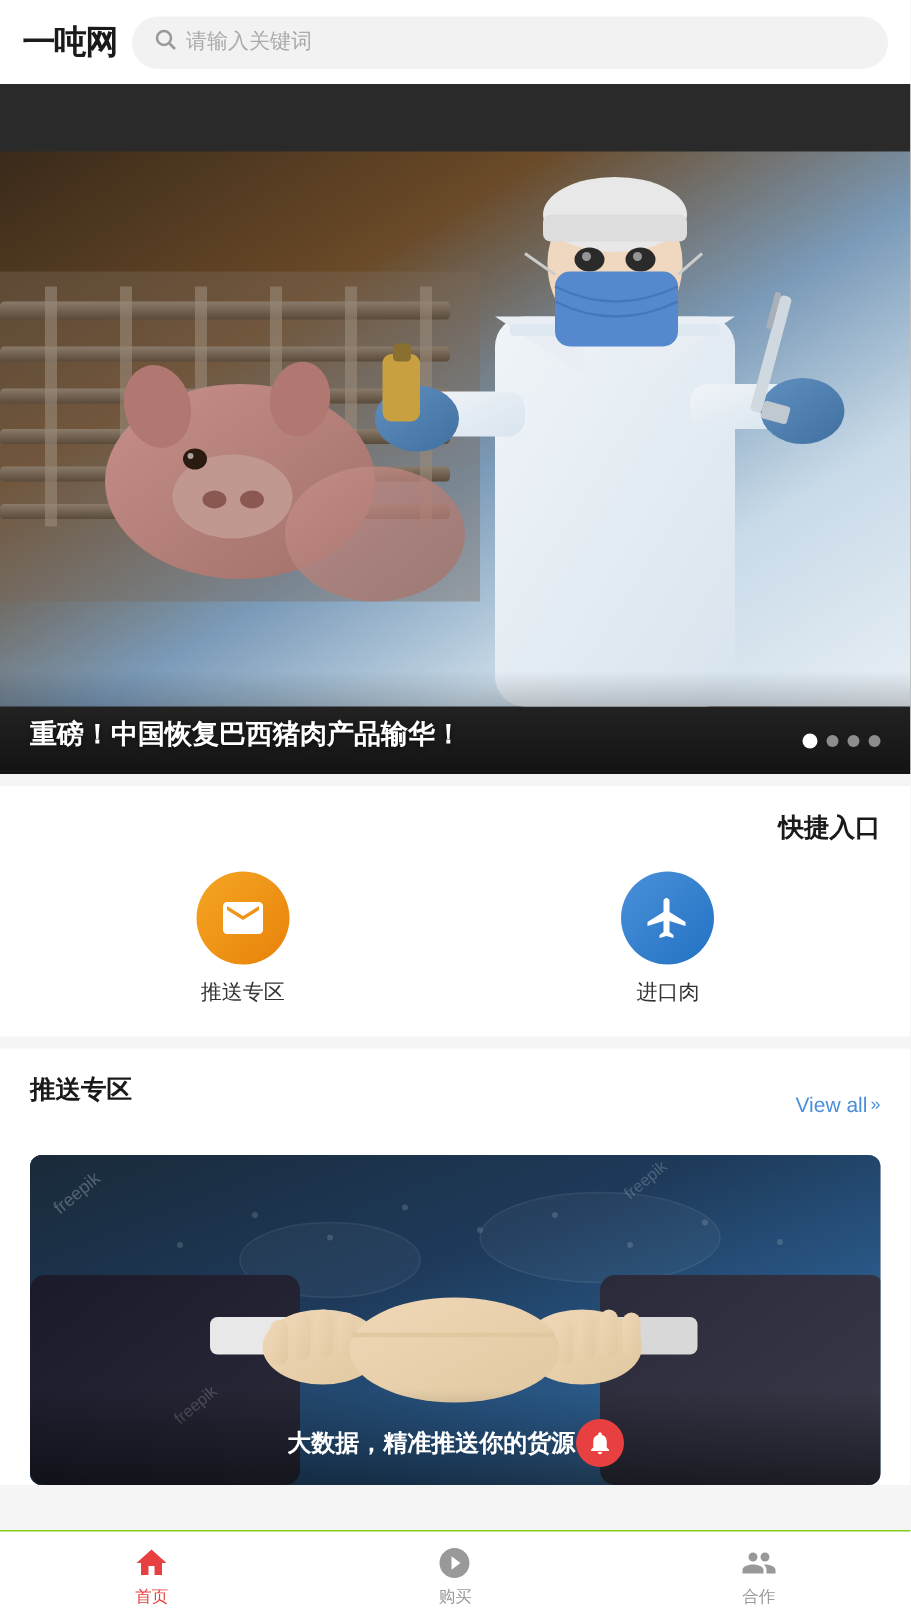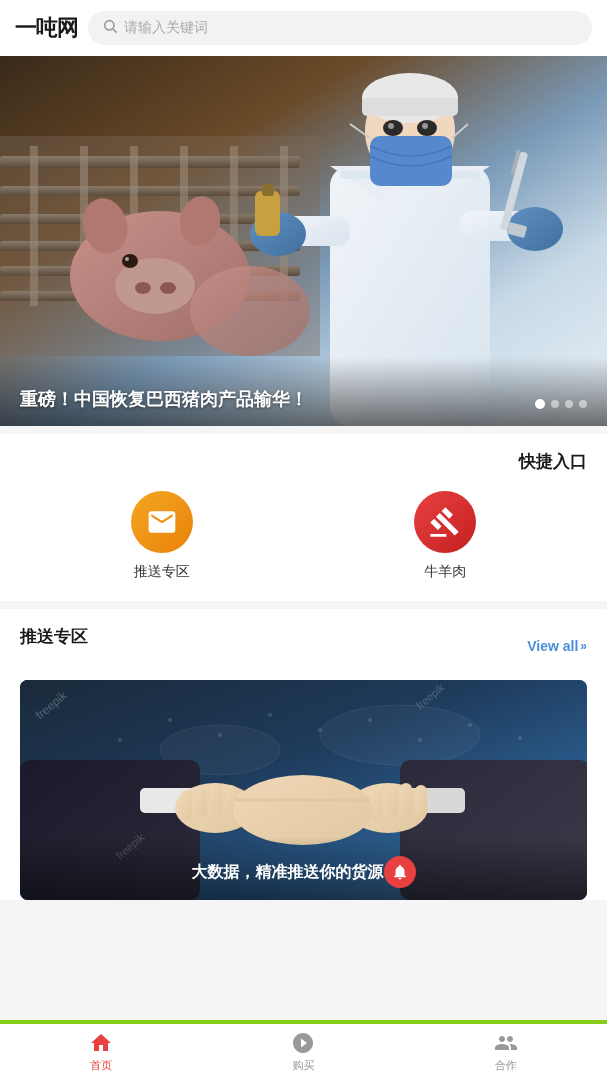--- a/index.html
+++ b/index.html
@@ -43,21 +43,21 @@
     }
     .search-placeholder {
       color: #aaa;
       font-size: 14px;
     }
 
     
     .banner {
       position: relative;
       width: 100%;
-      height: 370px;
+      height: 460px;
       background: #2a2a2a;
       overflow: hidden;
     }
 
     
     .scene-svg {
       position: absolute;
       top: 0; left: 0;
       width: 100%;
       height: 100%;
@@ -155,21 +155,21 @@
     }
     .push-header {
       display: flex;
       align-items: center;
       justify-content: space-between;
       margin-bottom: 14px;
     }
     .view-all {
       color: #4a90d9;
       font-size: 14px;
-      font-weight: 700;
+      font-weight: 400;
       display: flex;
       align-items: center;
       gap: 2px;
       cursor: pointer;
     }
     .chevron-double {
       font-size: 12px;
       color: #4a90d9;
     }
 
@@ -218,21 +218,21 @@
       height: 18px;
       fill: #fff;
     }
 
     
     .bottom-nav {
       position: fixed;
       bottom: 0;
       width: 607px;
       background: #fff;
-      border-top: 4px solid #84cc16;
+      border-top: 1px solid #84cc16;
       display: flex;
       height: 60px;
     }
     .nav-item {
       flex: 1;
       display: flex;
       flex-direction: column;
       align-items: center;
       justify-content: center;
       gap: 3px;
@@ -388,29 +388,29 @@
     <div class="quick-item">
       <div class="quick-icon orange">
         <svg viewBox="0 0 24 24">
           <path d="M20 4H4c-1.1 0-2 .9-2 2v12c0 1.1.9 2 2 2h16c1.1 0 2-.9 2-2V6c0-1.1-.9-2-2-2zm0 4l-8 5-8-5V6l8 5 8-5v2z"></path>
           <rect x="2" y="15" width="6" height="3" rx="1"></rect>
         </svg>
       </div>
       <span class="quick-label">推送专区</span>
     </div>
 
-
     <div class="quick-item">
-      <div class="quick-icon red">
+      <div class="quick-icon blue">
         <svg viewBox="0 0 24 24">
-          <path d="M1 21h12v2H1zM5.245 8.07l2.83-2.827 14.14 14.142-2.828 2.828zM12.317 1l5.657 5.656-2.83 2.83-5.655-5.657zM3.825 9.514l5.657 5.657-2.828 2.828-5.657-5.657z"></path>
+          <path d="M21 16v-2l-8-5V3.5c0-.83-.67-1.5-1.5-1.5S10 2.67 10 3.5V9l-8 5v2l8-2.5V19l-2 1.5V22l3.5-1 3.5 1v-1.5L13 19v-5.5l8 2.5z"></path>
         </svg>
       </div>
-      <span class="quick-label">牛羊肉</span>
+      <span class="quick-label">进口肉</span>
     </div>
+
 
   </div>
 </div>
 
 <div class="push-section">
   <div class="push-header">
     <div class="section-title">推送专区</div>
     <div class="view-all">
       <span>View all</span>
       <span class="chevron-double">»</span>

